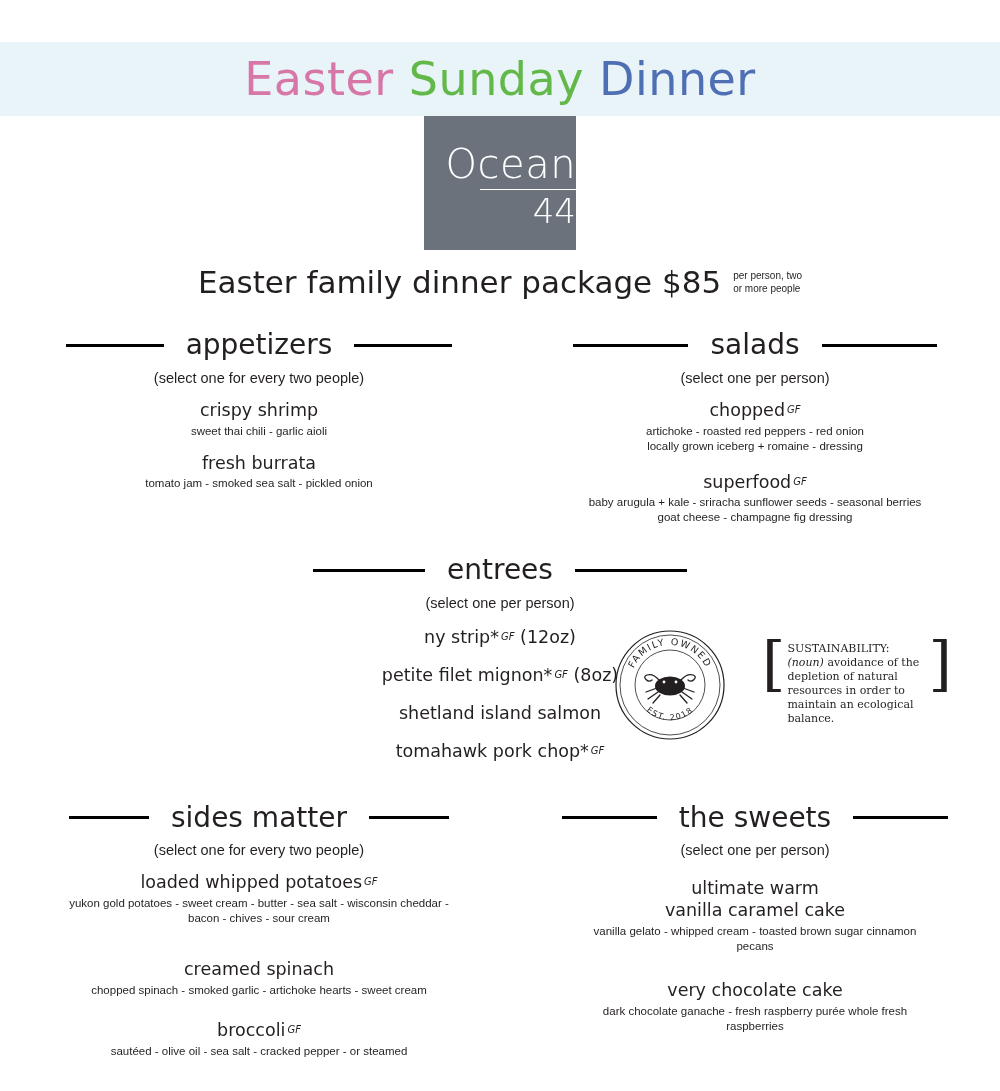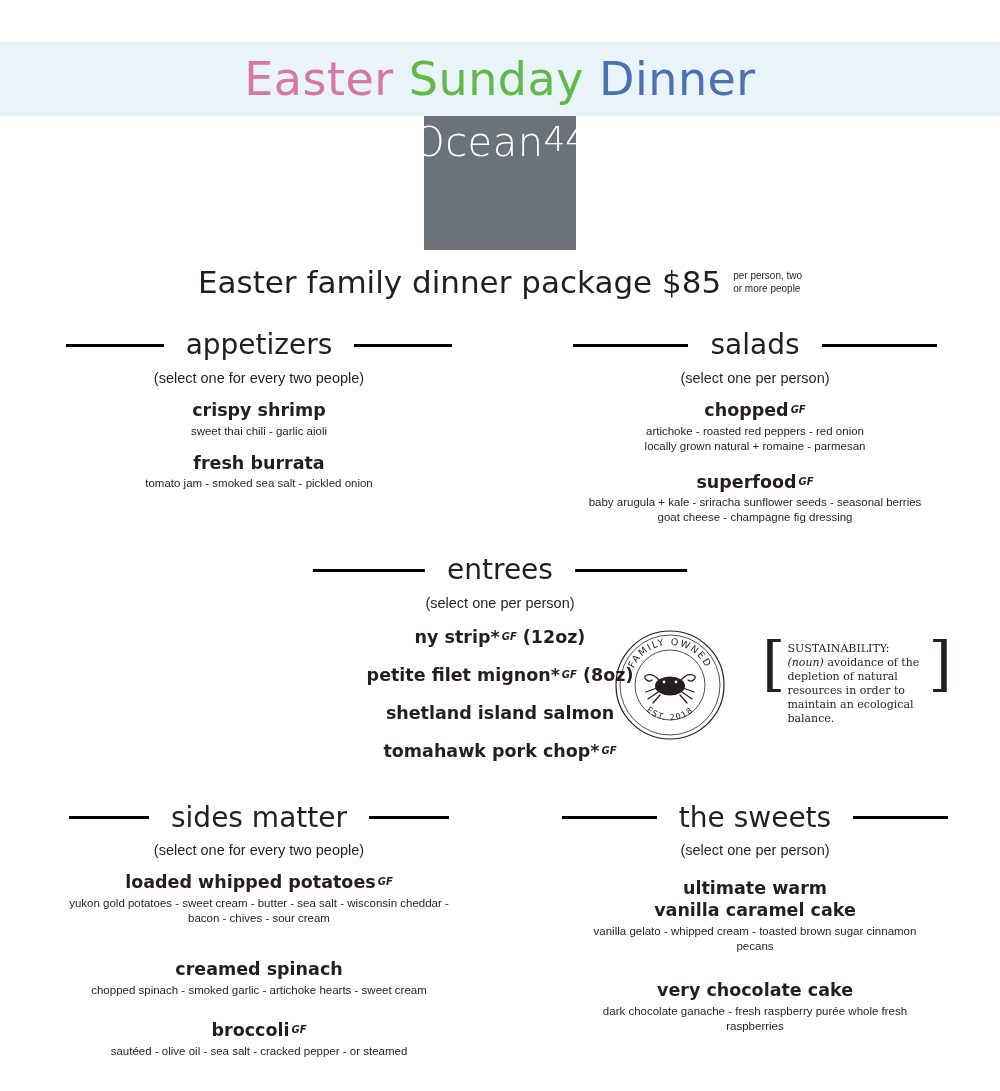--- a/index.html
+++ b/index.html
@@ -41,22 +41,22 @@
     display: flex;
     justify-content: center;
     margin-top: 0;
   }
   .logo {
     width: 152px;
     height: 134px;
     background: #6b727c;
     color: #ffffff;
     display: flex;
-    flex-direction: row;
-    align-items: flex-start;
+    flex-direction: column;
+    align-items: flex-end;
     justify-content: center;
     box-sizing: border-box;
     padding-top: 6px;
   }
   .logo-top {
     font-family: "DejaVu Sans", sans-serif;
     font-size: 40px;
     font-weight: 300;
     letter-spacing: 0.5px;
     line-height: 1;
@@ -122,21 +122,21 @@
     font-size: 14.5px;
     margin-top: 9px;
     font-family: "Liberation Sans", sans-serif;
   }
 
   
   .item { text-align: center; margin-top: 14px; }
   .item-name {
     font-family: "DejaVu Sans", sans-serif;
     font-size: 17.5px;
-    font-weight: 700;
+    font-weight: 400;
     line-height: 1.25;
   }
   .item-name .gf {
     font-size: 10px;
     font-style: italic;
     vertical-align: 3px;
     margin-left: 2px;
   }
   .item-desc {
     font-size: 11.5px;
@@ -250,21 +250,21 @@
       <span class="sec-title">salads</span>
       <span class="rule" style="width:115px"></span>
     </div>
     <div class="sec-sub">(select one per person)</div>
 
     <div class="item">
       <div class="item-name">
         <span>chopped</span><span class="gf">GF</span>
       </div>
       <div class="item-desc">artichoke - roasted red peppers - red onion</div>
-      <div class="item-desc" style="margin-top:0">locally grown natural + romaine - parmesan</div>
+      <div class="item-desc" style="margin-top:0">locally grown iceberg + romaine - dressing</div>
     </div>
 
     <div class="item" style="margin-top:18px">
       <div class="item-name">
         <span>superfood</span><span class="gf">GF</span>
       </div>
       <div class="item-desc">baby arugula + kale - sriracha sunflower seeds - seasonal berries</div>
       <div class="item-desc" style="margin-top:0">goat cheese - champagne fig dressing</div>
     </div>
   </div>

